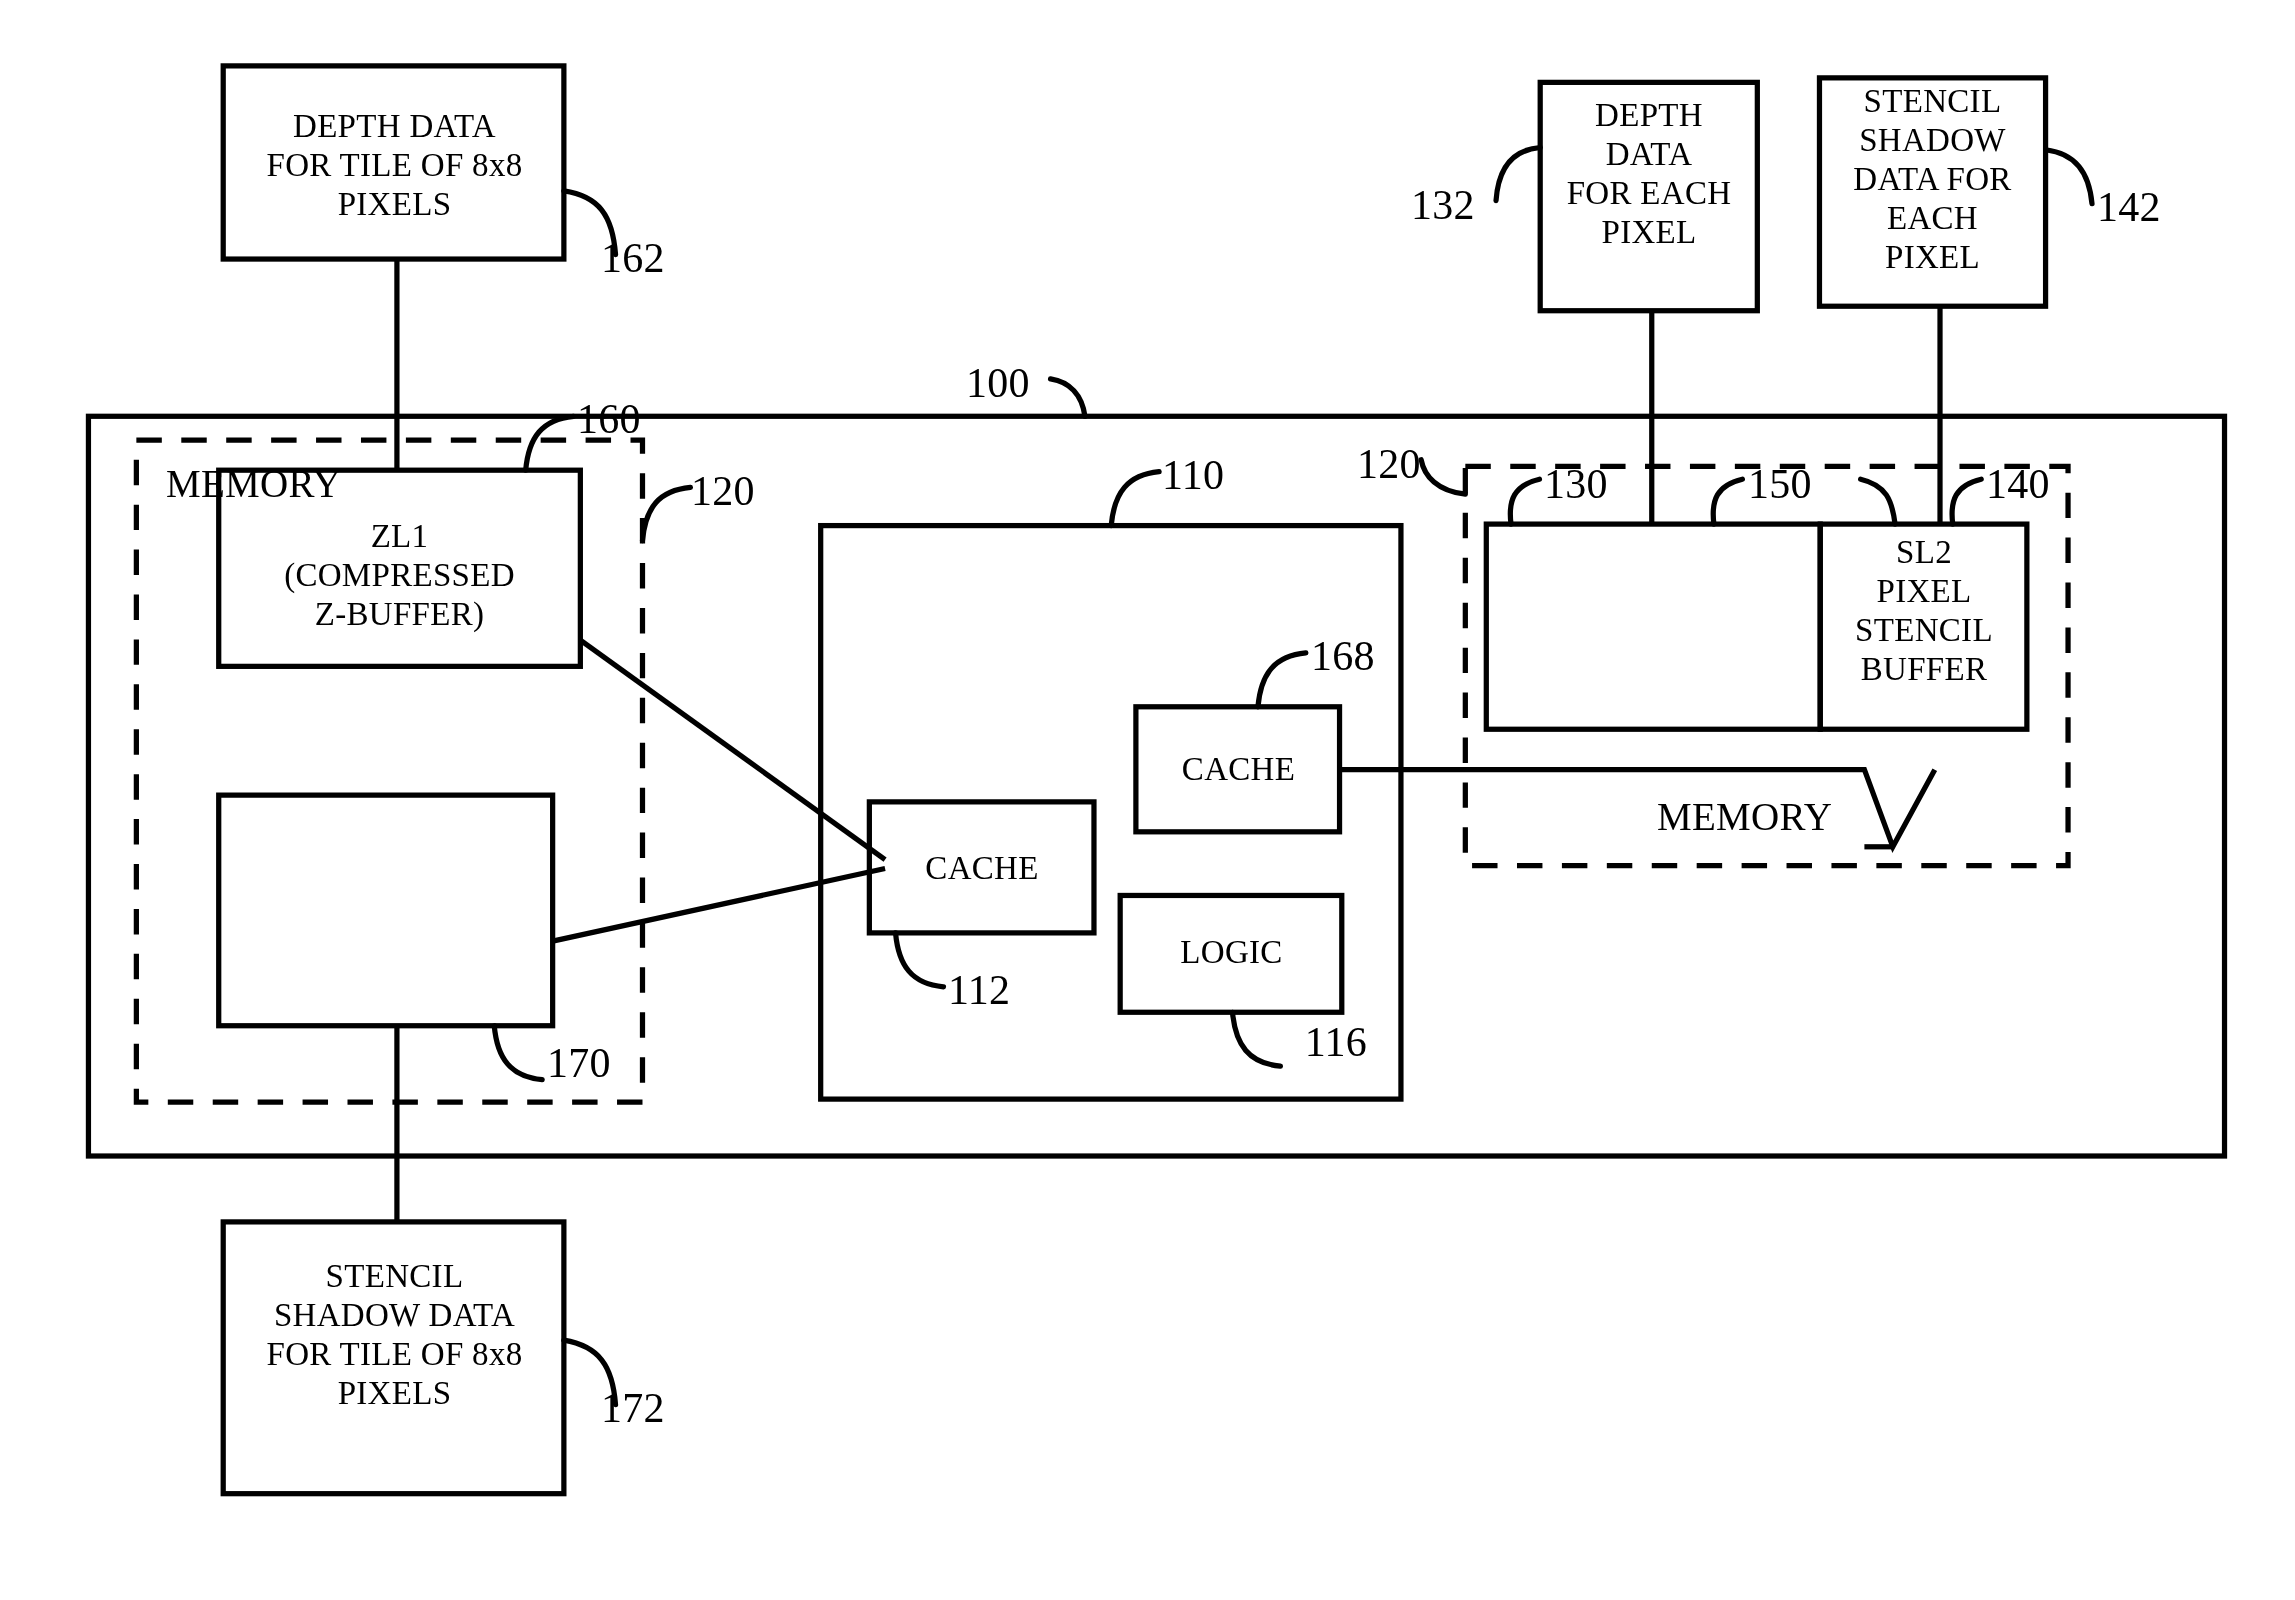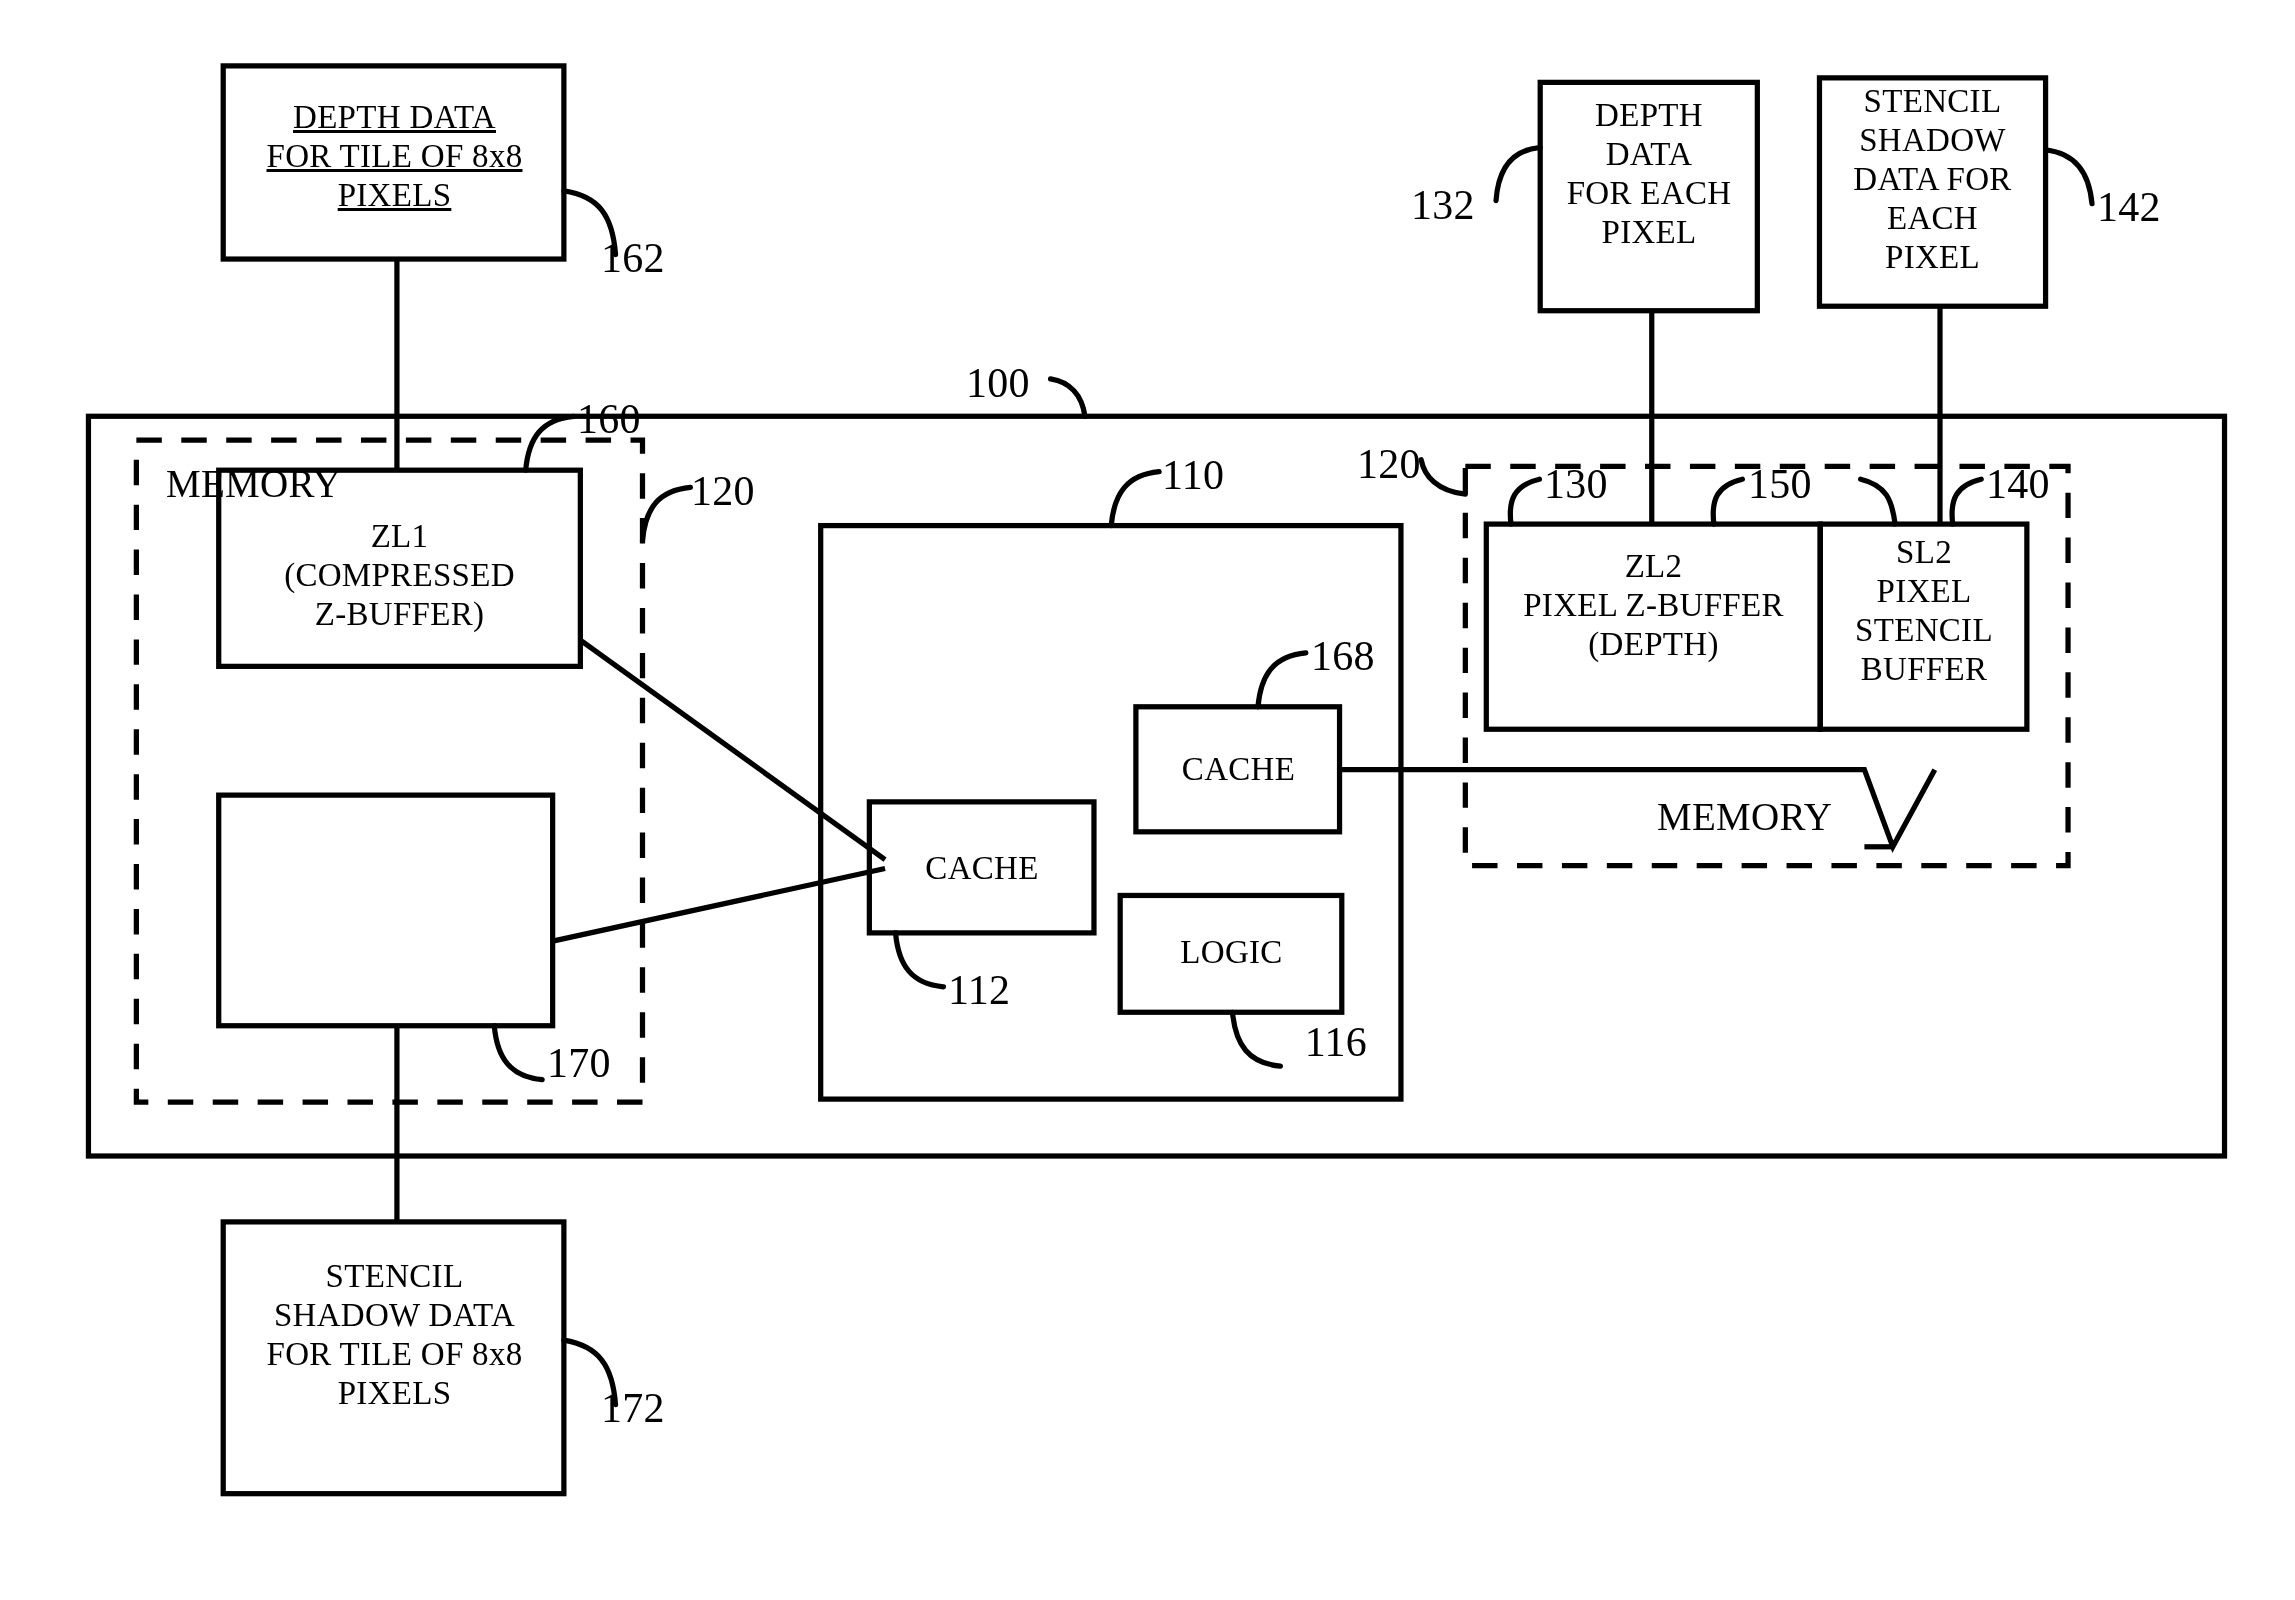--- a/index.html
+++ b/index.html
@@ -86,21 +86,21 @@
     <rect class="blk" x="2431" y="700" width="276" height="274"></rect>
     <path class="lead" d="M2018 700 C 2014 668 2022 648 2056 640"></path>
     <path class="lead" d="M2289 700 C 2285 668 2293 648 2327 640"></path>
     <path class="lead" d="M2531 700 C 2527 668 2519 648 2485 640"></path>
     <path class="lead" d="M2608 700 C 2604 668 2612 648 2646 640"></path>
 
     <path class="lead" d="M1449 556 C 1445 528 1429 510 1403 506"></path>
 
   </svg>
 
-  <div class="tx boxtxt" style="left:225px;top:98px;width:339px;text-decoration:underline;">DEPTH DATA<br>FOR TILE OF 8x8<br>PIXELS</div>
+  <div class="tx boxtxt" style="left:225px;top:107px;width:339px;">DEPTH DATA<br>FOR TILE OF 8x8<br>PIXELS</div>
   <div class="tx numtxt" style="left:601px;top:234px;width:82px;text-align:left;">162</div>
 
   <div class="tx boxtxt" style="left:1541px;top:96px;width:216px;">DEPTH<br>DATA<br>FOR EACH<br>PIXEL</div>
   <div class="tx numtxt" style="left:1411px;top:181px;width:82px;text-align:left;">132</div>
 
   <div class="tx boxtxt" style="left:1821px;top:82px;width:223px;">STENCIL<br>SHADOW<br>DATA FOR<br>EACH<br>PIXEL</div>
   <div class="tx numtxt" style="left:2097px;top:183px;width:82px;text-align:left;">142</div>
 
   <div class="tx numtxt" style="left:966px;top:359px;width:82px;text-align:left;">100</div>
 
@@ -119,21 +119,20 @@
   <div class="tx numtxt" style="left:948px;top:966px;width:82px;text-align:left;">112</div>
 
   <div class="tx boxtxt" style="left:1138px;top:750px;width:201px;">CACHE</div>
   <div class="tx numtxt" style="left:1311px;top:632px;width:82px;text-align:left;">168</div>
 
   <div class="tx boxtxt" style="left:1122px;top:933px;width:219px;">LOGIC</div>
   <div class="tx numtxt" style="left:1285px;top:1018px;width:82px;text-align:right;">116</div>
 
   <div class="tx numtxt" style="left:1357px;top:440px;width:82px;text-align:left;">120</div>
 
-  <div class="tx boxtxt" style="left:1488px;top:547px;width:331px;">ZL2<br>PIXEL Z-BUFFER<br>(DEPTH)</div>
   <div class="tx numtxt" style="left:1544px;top:460px;width:82px;text-align:left;">130</div>
 
   <div class="tx numtxt" style="left:1748px;top:460px;width:82px;text-align:left;">150</div>
 
   <div class="tx boxtxt" style="left:1822px;top:533px;width:204px;">SL2<br>PIXEL<br>STENCIL<br>BUFFER</div>
   <div class="tx numtxt" style="left:1986px;top:460px;width:82px;text-align:left;">140</div>
 
   <div class="tx memtxt" style="left:1657px;top:794px;width:225px;text-align:left;">MEMORY</div>
 
   <div class="tx boxtxt" style="left:225px;top:1257px;width:339px;">STENCIL<br>SHADOW DATA<br>FOR TILE OF 8x8<br>PIXELS</div>

